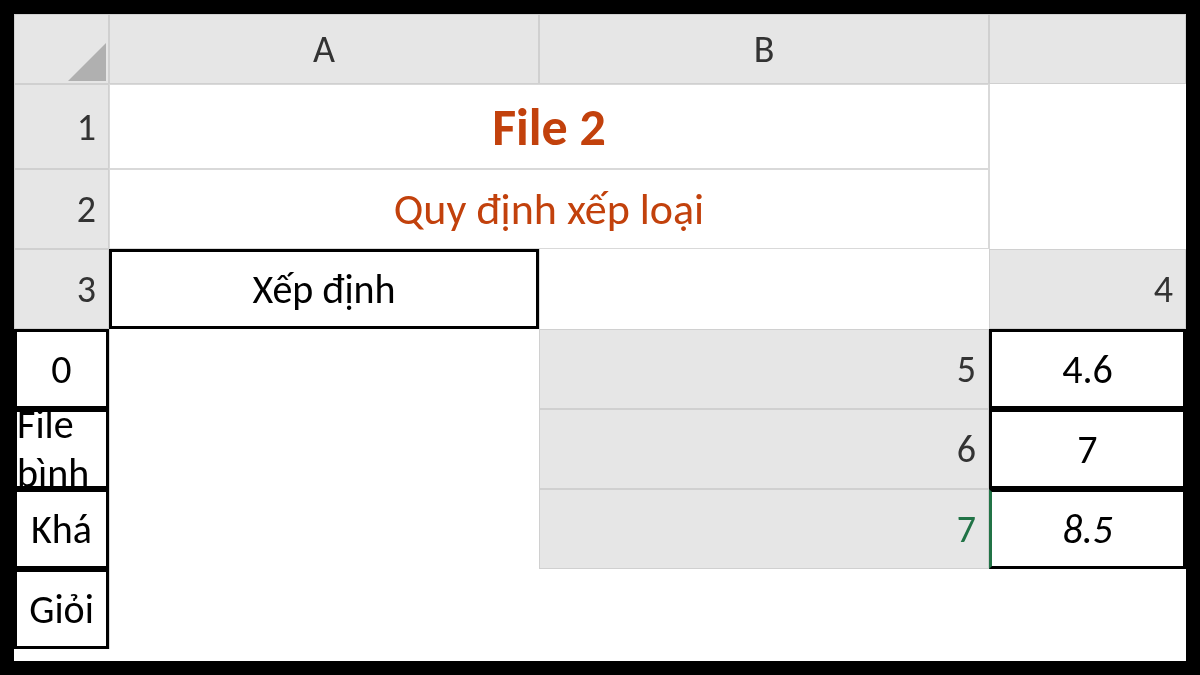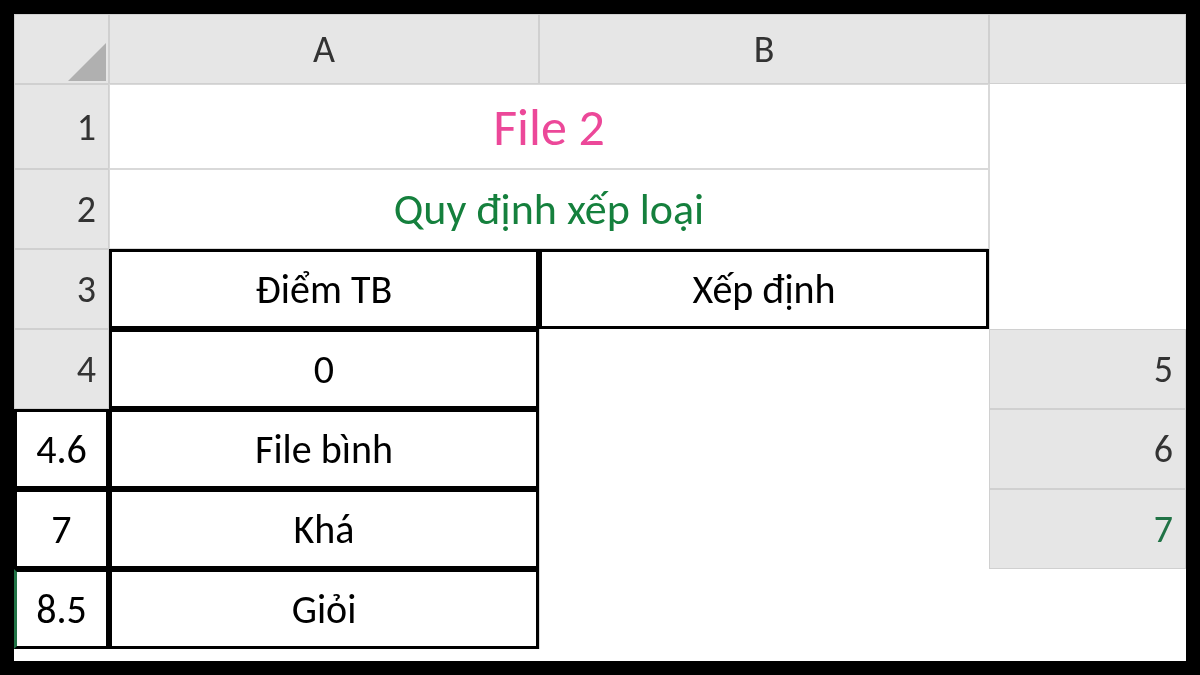--- a/index.html
+++ b/index.html
@@ -58,39 +58,40 @@
       display: flex;
       align-items: center;
       justify-content: center;
       font-size: 40px;
       color: #000;
     }
     .cell.nobd { border-top: none; border-bottom: none; border-right: none; }
     .merged-title {
       grid-column: 2 / 4;
       font-size: 52px;
-      font-weight: normal;
-      color: #ec4899;
+      font-weight: bold;
+      color: #c2410c;
     }
     .merged-sub {
       grid-column: 2 / 4;
       font-size: 44px;
-      color: #15803d;
+      color: #c2410c;
     }
     .boxed-l {
       border-left: 3px solid #000;
       border-top: 3px solid #000;
       border-bottom: 3px solid #000;
       border-right: 3px solid #000;
     }
     .selected-row {
       color: #217346;
     }
     .row7-marker {
       border-left: 3px solid #217346;
+      font-style: italic;
     }
   </style>
 </head>
 <body>
 
 <div class="frame">
   <div class="grid">
 
     <div class="corner"></div>
     <div class="colhead">A</div>
@@ -99,21 +100,20 @@
 
     <div class="rowhead">1</div>
     <div class="cell merged-title">File 2</div>
     <div class="cell nobd"></div>
 
     <div class="rowhead">2</div>
     <div class="cell merged-sub">Quy định xếp loại</div>
     <div class="cell nobd"></div>
 
     <div class="rowhead">3</div>
-    <div class="cell boxed-l">Điểm TB</div>
     <div class="cell boxed-l">Xếp định</div>
     <div class="cell nobd"></div>
 
     <div class="rowhead">4</div>
     <div class="cell boxed-l">0</div>
     <div class="cell nobd"></div>
 
     <div class="rowhead">5</div>
     <div class="cell boxed-l">4.6</div>
     <div class="cell boxed-l">File bình</div>

